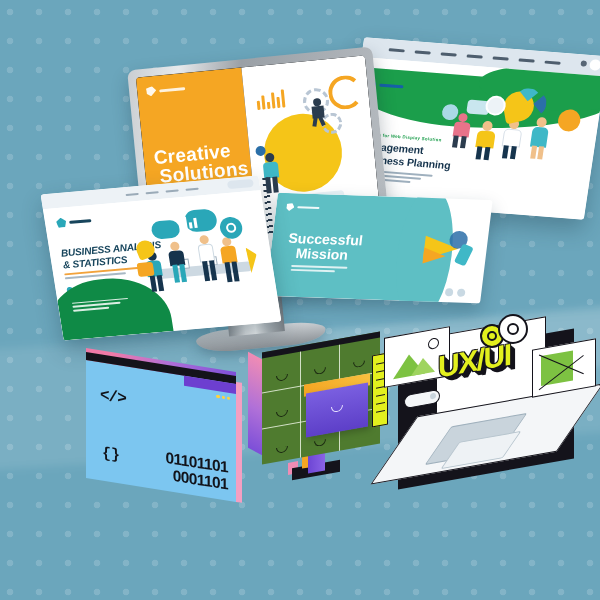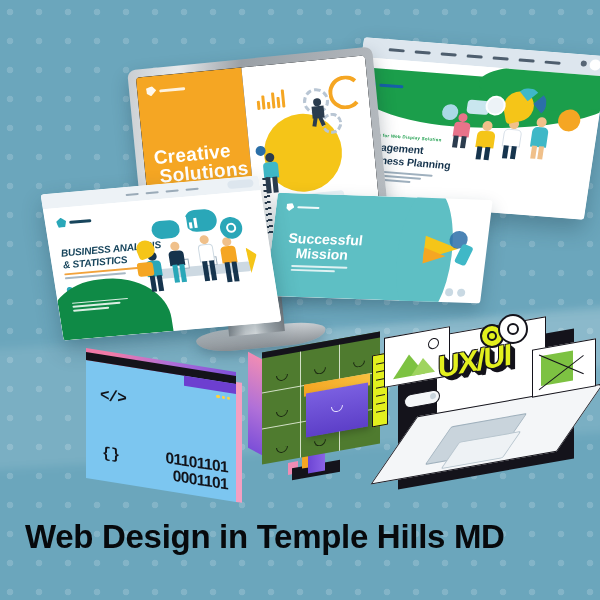--- a/index.html
+++ b/index.html
@@ -639,15 +639,14 @@
       <div class="grn"></div>
       <div class="x1"></div>
       <div class="x2"></div>
     </div>
     <div class="gear-b"></div>
     <div class="gear-a"></div>
 
     <div class="uxui-text">UX/UI</div>
   </div>
 
-  <div id="title">Web Design in Temple Hills MD</div>
 
 </div>
 
 </body></html>

